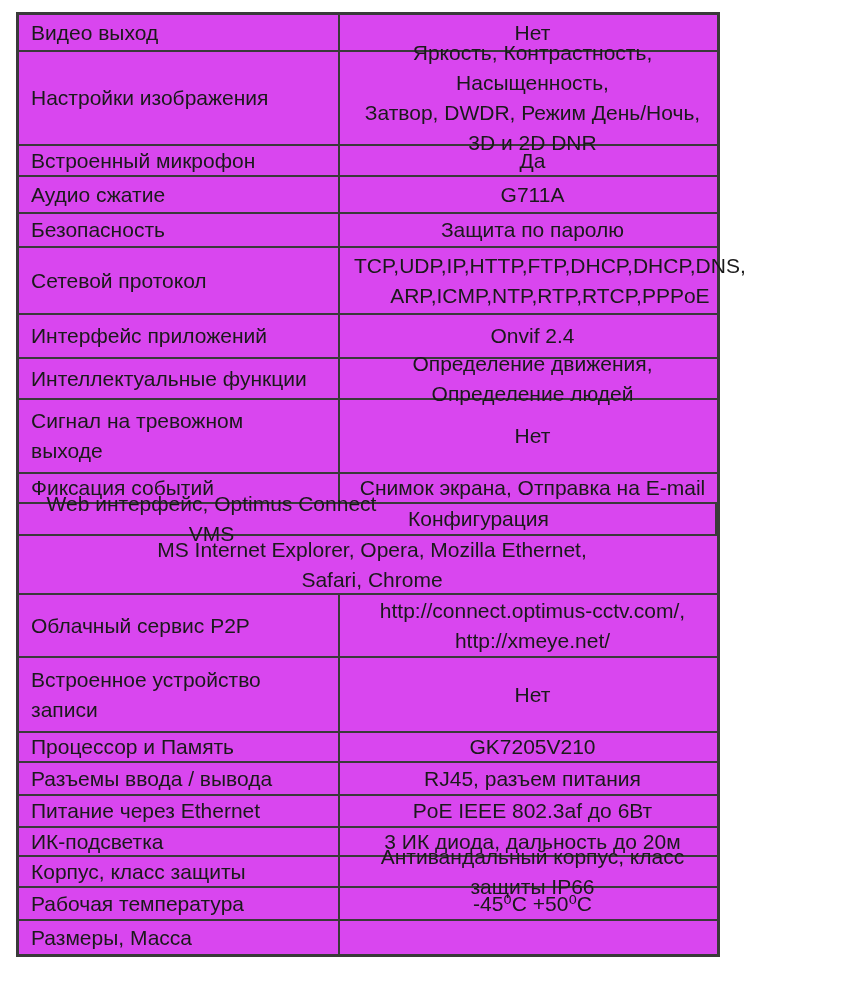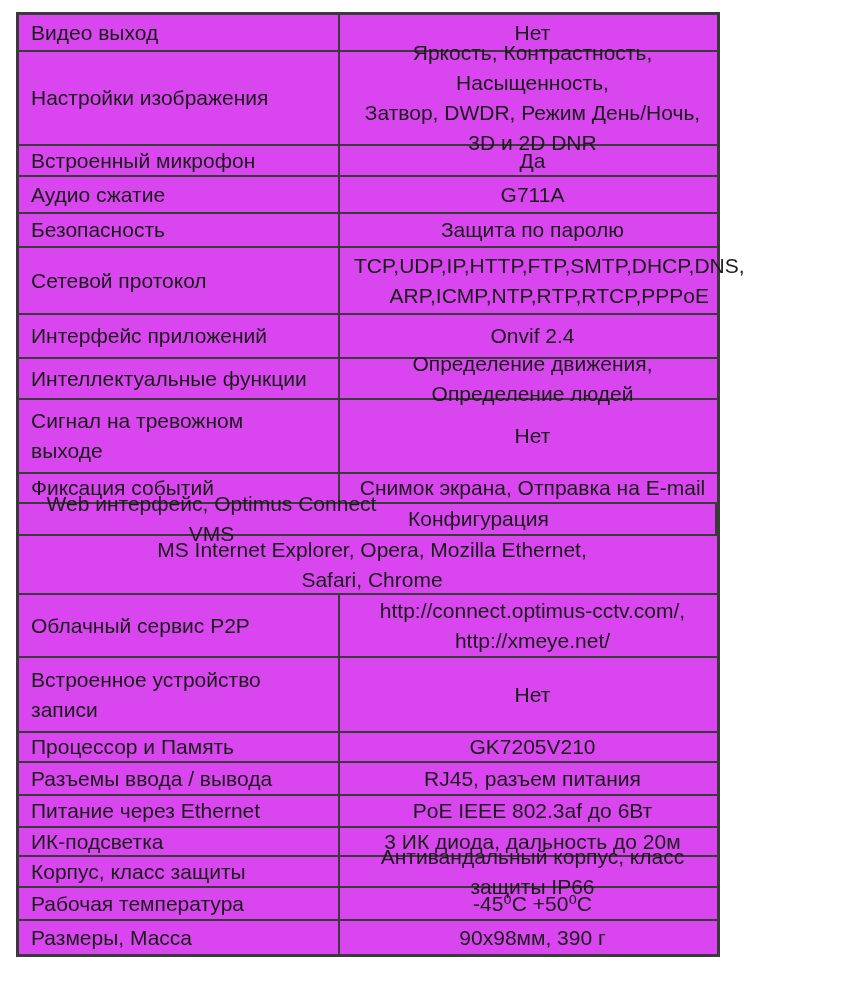--- a/index.html
+++ b/index.html
@@ -73,21 +73,21 @@
       <div class="cell value">G711A</div>
     </div>
 
     <div class="row" style="height:34px">
       <div class="cell label">Безопасность</div>
       <div class="cell value">Защита по паролю</div>
     </div>
 
     <div class="row" style="height:67px">
       <div class="cell label">Сетевой протокол</div>
-      <div class="cell value">TCP,UDP,IP,HTTP,FTP,SMTP,DHCP,DNS,
+      <div class="cell value">TCP,UDP,IP,HTTP,FTP,DHCP,DHCP,DNS,
 ARP,ICMP,NTP,RTP,RTCP,PPPoE</div>
     </div>
 
     <div class="row" style="height:44px">
       <div class="cell label">Интерфейс приложений</div>
       <div class="cell value">Onvif 2.4</div>
     </div>
 
     <div class="row" style="height:41px">
       <div class="cell label">Интеллектуальные функции</div>
@@ -153,17 +153,16 @@
     </div>
 
     <div class="row" style="height:33px">
       <div class="cell label">Рабочая температура</div>
       <div class="cell value">-45⁰C +50⁰C</div>
     </div>
 
 
     <div class="row" style="height:35px">
       <div class="cell label">Размеры, Масса</div>
-      <div class="cell value">90х98мм, 390 г</div>
     </div>
 
   </div>
 </div>
 
 </body></html>

